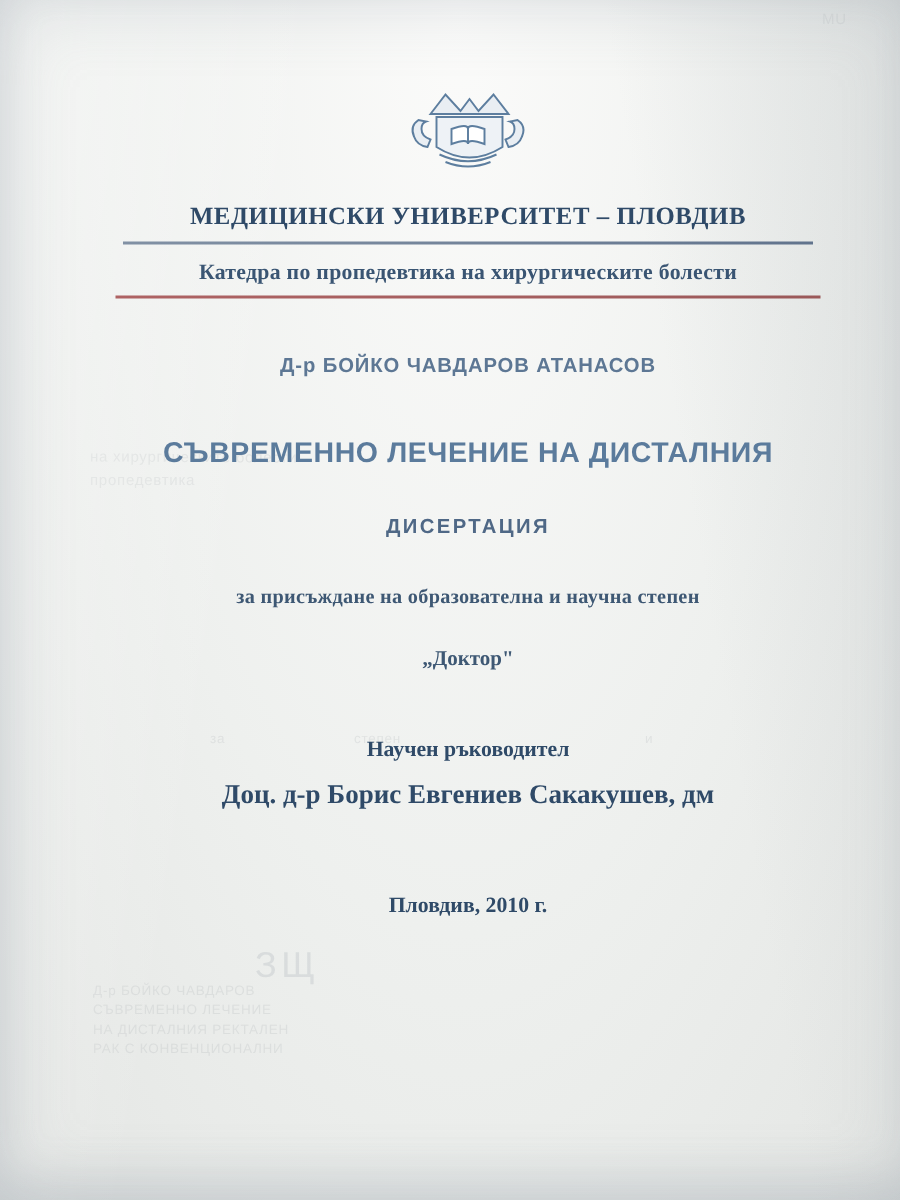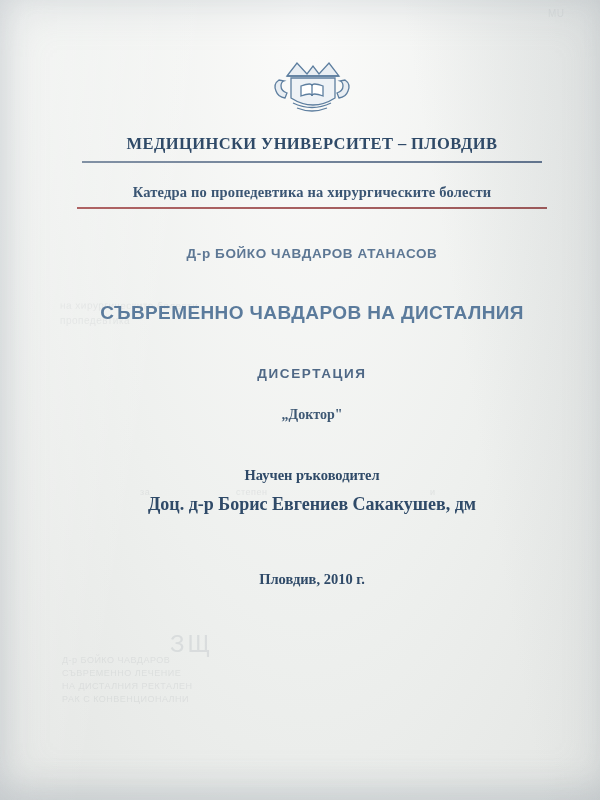--- a/index.html
+++ b/index.html
@@ -86,21 +86,21 @@
   .rule {
     margin: 7px auto 0;
     width: 460px;
     height: 2px;
     background: linear-gradient(to right, #6d7f96, #4a5f7d);
     opacity: 0.85;
   }
 
   
   .dept {
-    margin-top: 21px;
+    margin-top: 11px;
     font-family: "Liberation Serif", serif;
     font-weight: bold;
     font-size: 14.5px;
     color: #3a5573;
     letter-spacing: 0.2px;
   }
   .rule-red {
     margin: 6px auto 0;
     width: 470px;
     height: 1.6px;
@@ -125,21 +125,21 @@
     font-weight: bold;
     font-size: 19px;
     line-height: 35px;
     letter-spacing: 0.4px;
     color: #5b7b9c;
   }
   .title .line { display: block; }
 
   
   .kind {
-    margin-top: 36px;
+    margin-top: 23px;
     font-family: "Liberation Sans", sans-serif;
     font-weight: bold;
     font-size: 13.5px;
     letter-spacing: 1.6px;
     color: #4f6886;
   }
 
   .purpose {
     margin-top: 32px;
     font-family: "Liberation Serif", serif;
@@ -233,24 +233,25 @@
 
     <div class="univ">МЕДИЦИНСКИ УНИВЕРСИТЕТ – ПЛОВДИВ</div>
     <div class="rule"></div>
 
     <div class="dept">Катедра по пропедевтика на хирургическите болести</div>
     <div class="rule-red"></div>
 
     <div class="author">Д-р БОЙКО ЧАВДАРОВ АТАНАСОВ</div>
 
     <div class="title">
-      <span class="line">СЪВРЕМЕННО ЧАВДАРОВ НА ДИСТАЛНИЯ</span>
+      <span class="line">СЪВРЕМЕННО ЛЕЧЕНИЕ НА ДИСТАЛНИЯ</span>
     </div>
 
     <div class="kind">ДИСЕРТАЦИЯ</div>
+    <div class="purpose">за присъждане на образователна и научна степен</div>
     <div class="degree">„Доктор"</div>
 
     <div class="supervisor-label">Научен ръководител</div>
     <div class="supervisor-name">Доц. д-р Борис Евгениев Сакакушев, дм</div>
 
     <div class="place">Пловдив, 2010 г.</div>
   </div>
 
   <div class="vignette"></div>
 </div>

